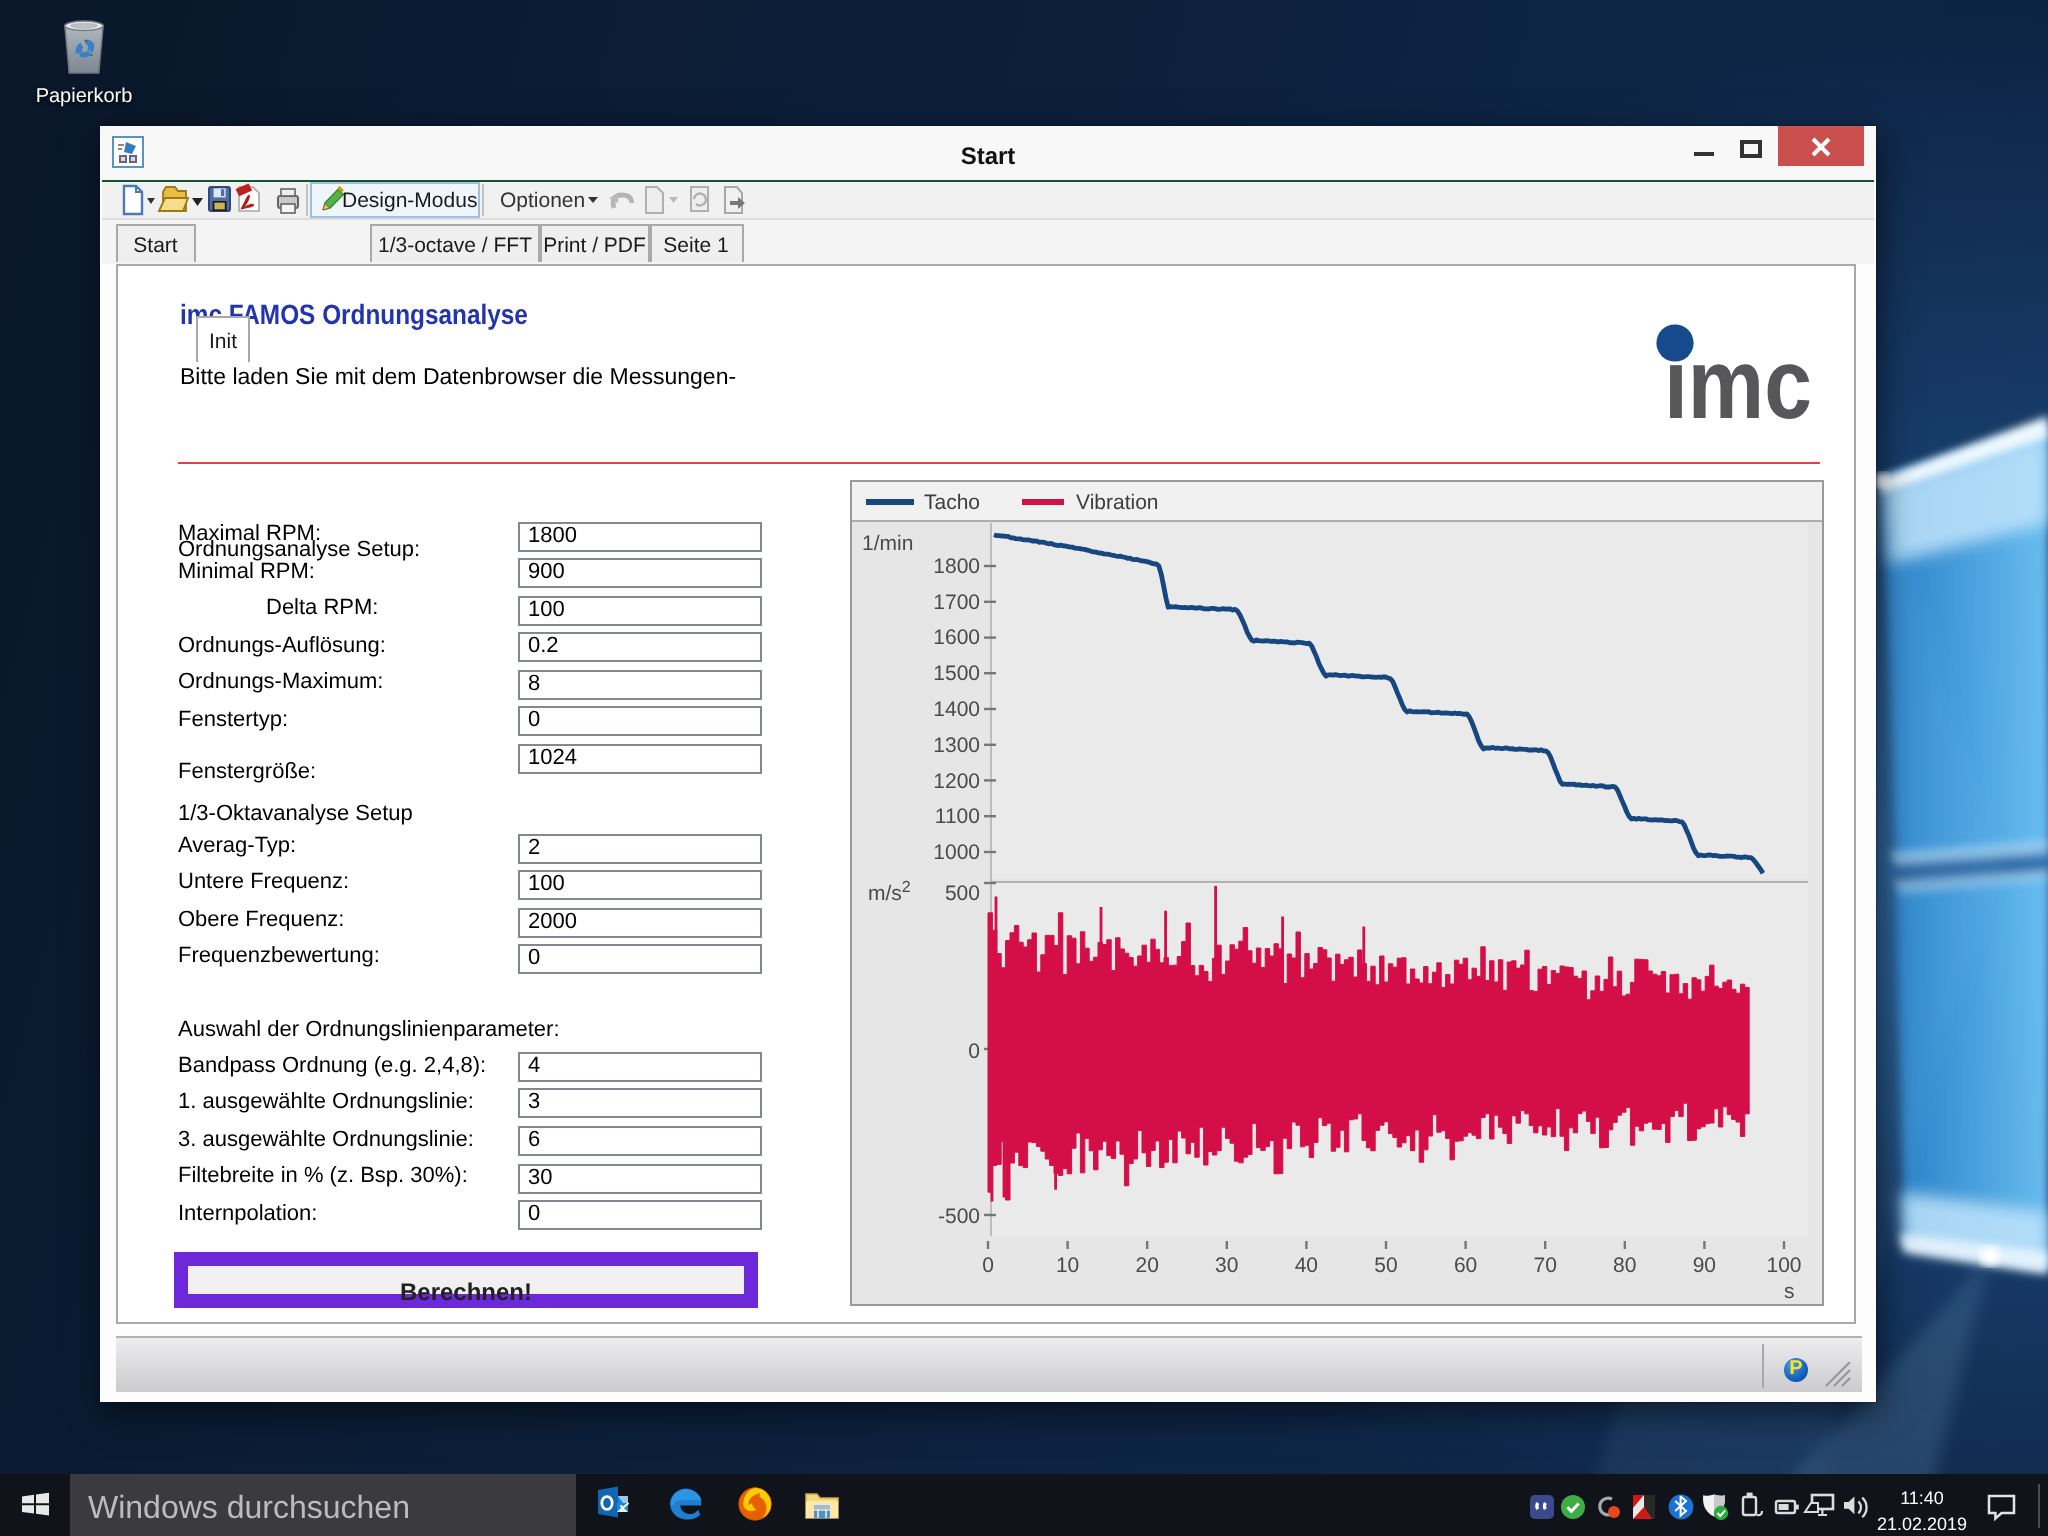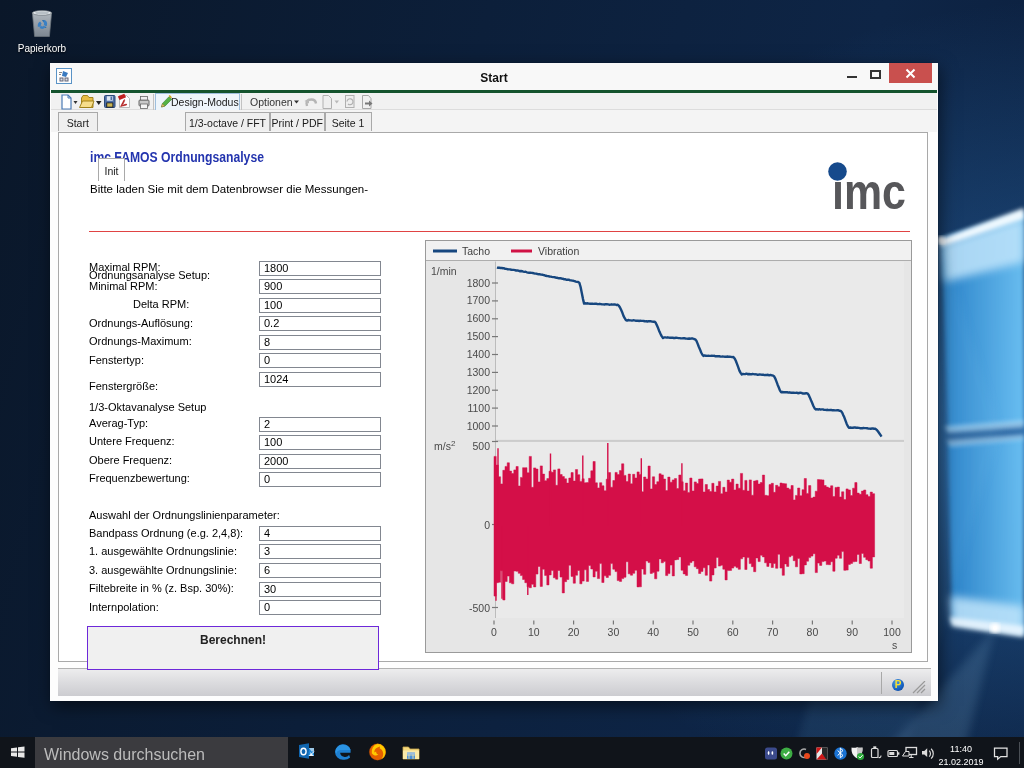--- a/index.html
+++ b/index.html
@@ -10,36 +10,36 @@
 #bin { position:absolute; left:29px; top:7px; }
 #binlabel { position:absolute; left:-28px; top:36px; width:82px; text-align:center; color:#fff; font-size:10px; text-shadow:0 1px 2px rgba(0,0,0,0.9); }
 #win { position:absolute; left:50px; top:63px; width:888px; height:638px; background:#fdfdfd; box-shadow:2px 5px 16px rgba(0,0,0,0.55), 0 0 1px rgba(10,25,50,0.8); }
 #titlebar { position:absolute; left:0; top:0; width:888px; height:27px; background:#f8f8f8; }
 #title { position:absolute; left:0; top:8px; width:100%; text-align:center; font-size:12px; font-weight:700; color:#111; }
 #appicon { position:absolute; left:6px; top:5px; width:16px; height:16px; background:#fdfdfd; border:1px solid #5a93c6; }
 #btn-min { position:absolute; left:797px; top:13px; width:10px; height:2px; background:#333; }
 #btn-max { position:absolute; left:820px; top:7px; width:11px; height:9px; border:2px solid #333; background:#f8f8f8; }
 #btn-close { position:absolute; left:839px; top:0px; width:43px; height:20px; background:#c9504e; }
 #btn-close svg { position:absolute; left:16px; top:5px; }
-#toolbar { position:absolute; left:1px; top:27px; width:886px; height:20px; background:#f1f1f1; border-top:3px solid #14532d; border-bottom:1px solid #dcdcdc; }
+#toolbar { position:absolute; left:1px; top:27px; width:886px; height:20px; background:#f1f1f1; border-top:1px solid #14532d; border-bottom:1px solid #dcdcdc; }
 #tabs { position:absolute; left:1px; top:47px; width:886px; height:22px; background:#f4f4f4; }
 .tab { position:absolute; top:2px; height:19px; background:#efefef; border:1px solid #a9a9a9; border-bottom:none; font-size:10.5px; color:#1a1a1a; text-align:center; padding-top:4px; z-index:1; white-space:nowrap; overflow:hidden; }
 .tab.active { background:#fff; top:0px; height:23px; z-index:3; padding-top:6px; border-bottom:none;margin-top:48px; }
 #content { position:absolute; left:8px; top:69px; width:870px; height:530px; background:#fff; border:1px solid #a9a9a9; z-index:2; }
 #statusbar { position:absolute; left:8px; top:605px; width:873px; height:28px; background:linear-gradient(#ededee,#dadadd 55%,#ccccd0); border-top:1px solid #b2b2b2; }
 #statusbar .sep { position:absolute; left:823px; top:3px; width:1px; height:22px; background:#a8a8a8; }
 #picon { position:absolute; left:834px; top:10px; width:12px; height:12px; border-radius:50%; background:radial-gradient(circle at 35% 30%, #4a9ae0, #1560c0 60%, #0a3a90); color:#f8e030; font-size:10px; font-weight:700; text-align:center; line-height:12px; }
 #grip { position:absolute; right:5px; bottom:2px; width:14px; height:13px; }
 h1.head { position:absolute; left:31px; top:16px; font-size:14px; font-weight:700; color:#2334ae; transform:scaleX(0.87); transform-origin:0 50%; white-space:nowrap; }
 p.sub { position:absolute; left:31px; top:50px; font-size:11.5px; color:#000; }
 #redline { position:absolute; left:30px; top:98px; width:821px; height:0; border-top:1px solid #e04343; }
 #imclogo { position:absolute; left:758px; top:20px; width:92px; height:62px; }
 .lbl { position:absolute; font-size:11px; color:#000; white-space:nowrap; }
 .inp { position:absolute; left:200px; width:122px; height:15px; border:1px solid #828790; background:#fff; font-size:11px; line-height:13px; padding-left:4px; }
-#calc { position:absolute; left:28px; top:493px; width:292px; height:44px; background:#f0f0f0; border:1px solid #6d28d9; font-size:12px; font-weight:700; color:#222; text-align:center; line-height:26px; }
+#calc { position:absolute; left:28px; top:493px; width:292px; height:28px; background:#f0f0f0; border:7px solid #6d28d9; font-size:12px; font-weight:700; color:#222; text-align:center; line-height:26px; }
 #chartwrap { position:absolute; left:366px; top:107px; }
 #taskbar { position:absolute; left:0; top:737px; width:1024px; height:31px; background:#10141a; }
 #search { position:absolute; left:35px; top:0; width:253px; height:31px; background:#3b3b3f; color:#bcbcbc; font-size:16px; padding:9px 0 0 9px; }
 #clock { position:absolute; left:933px; top:6px; width:56px; text-align:center; color:#fff; font-size:9px; line-height:12.5px; }
 #tbicons { position:absolute; left:0; top:0; }
 </style>
 </head>
 <body>
 <div id="desktop"></div>
 <svg id="wallsvg" width="1024" height="768" viewBox="0 0 1024 768">

